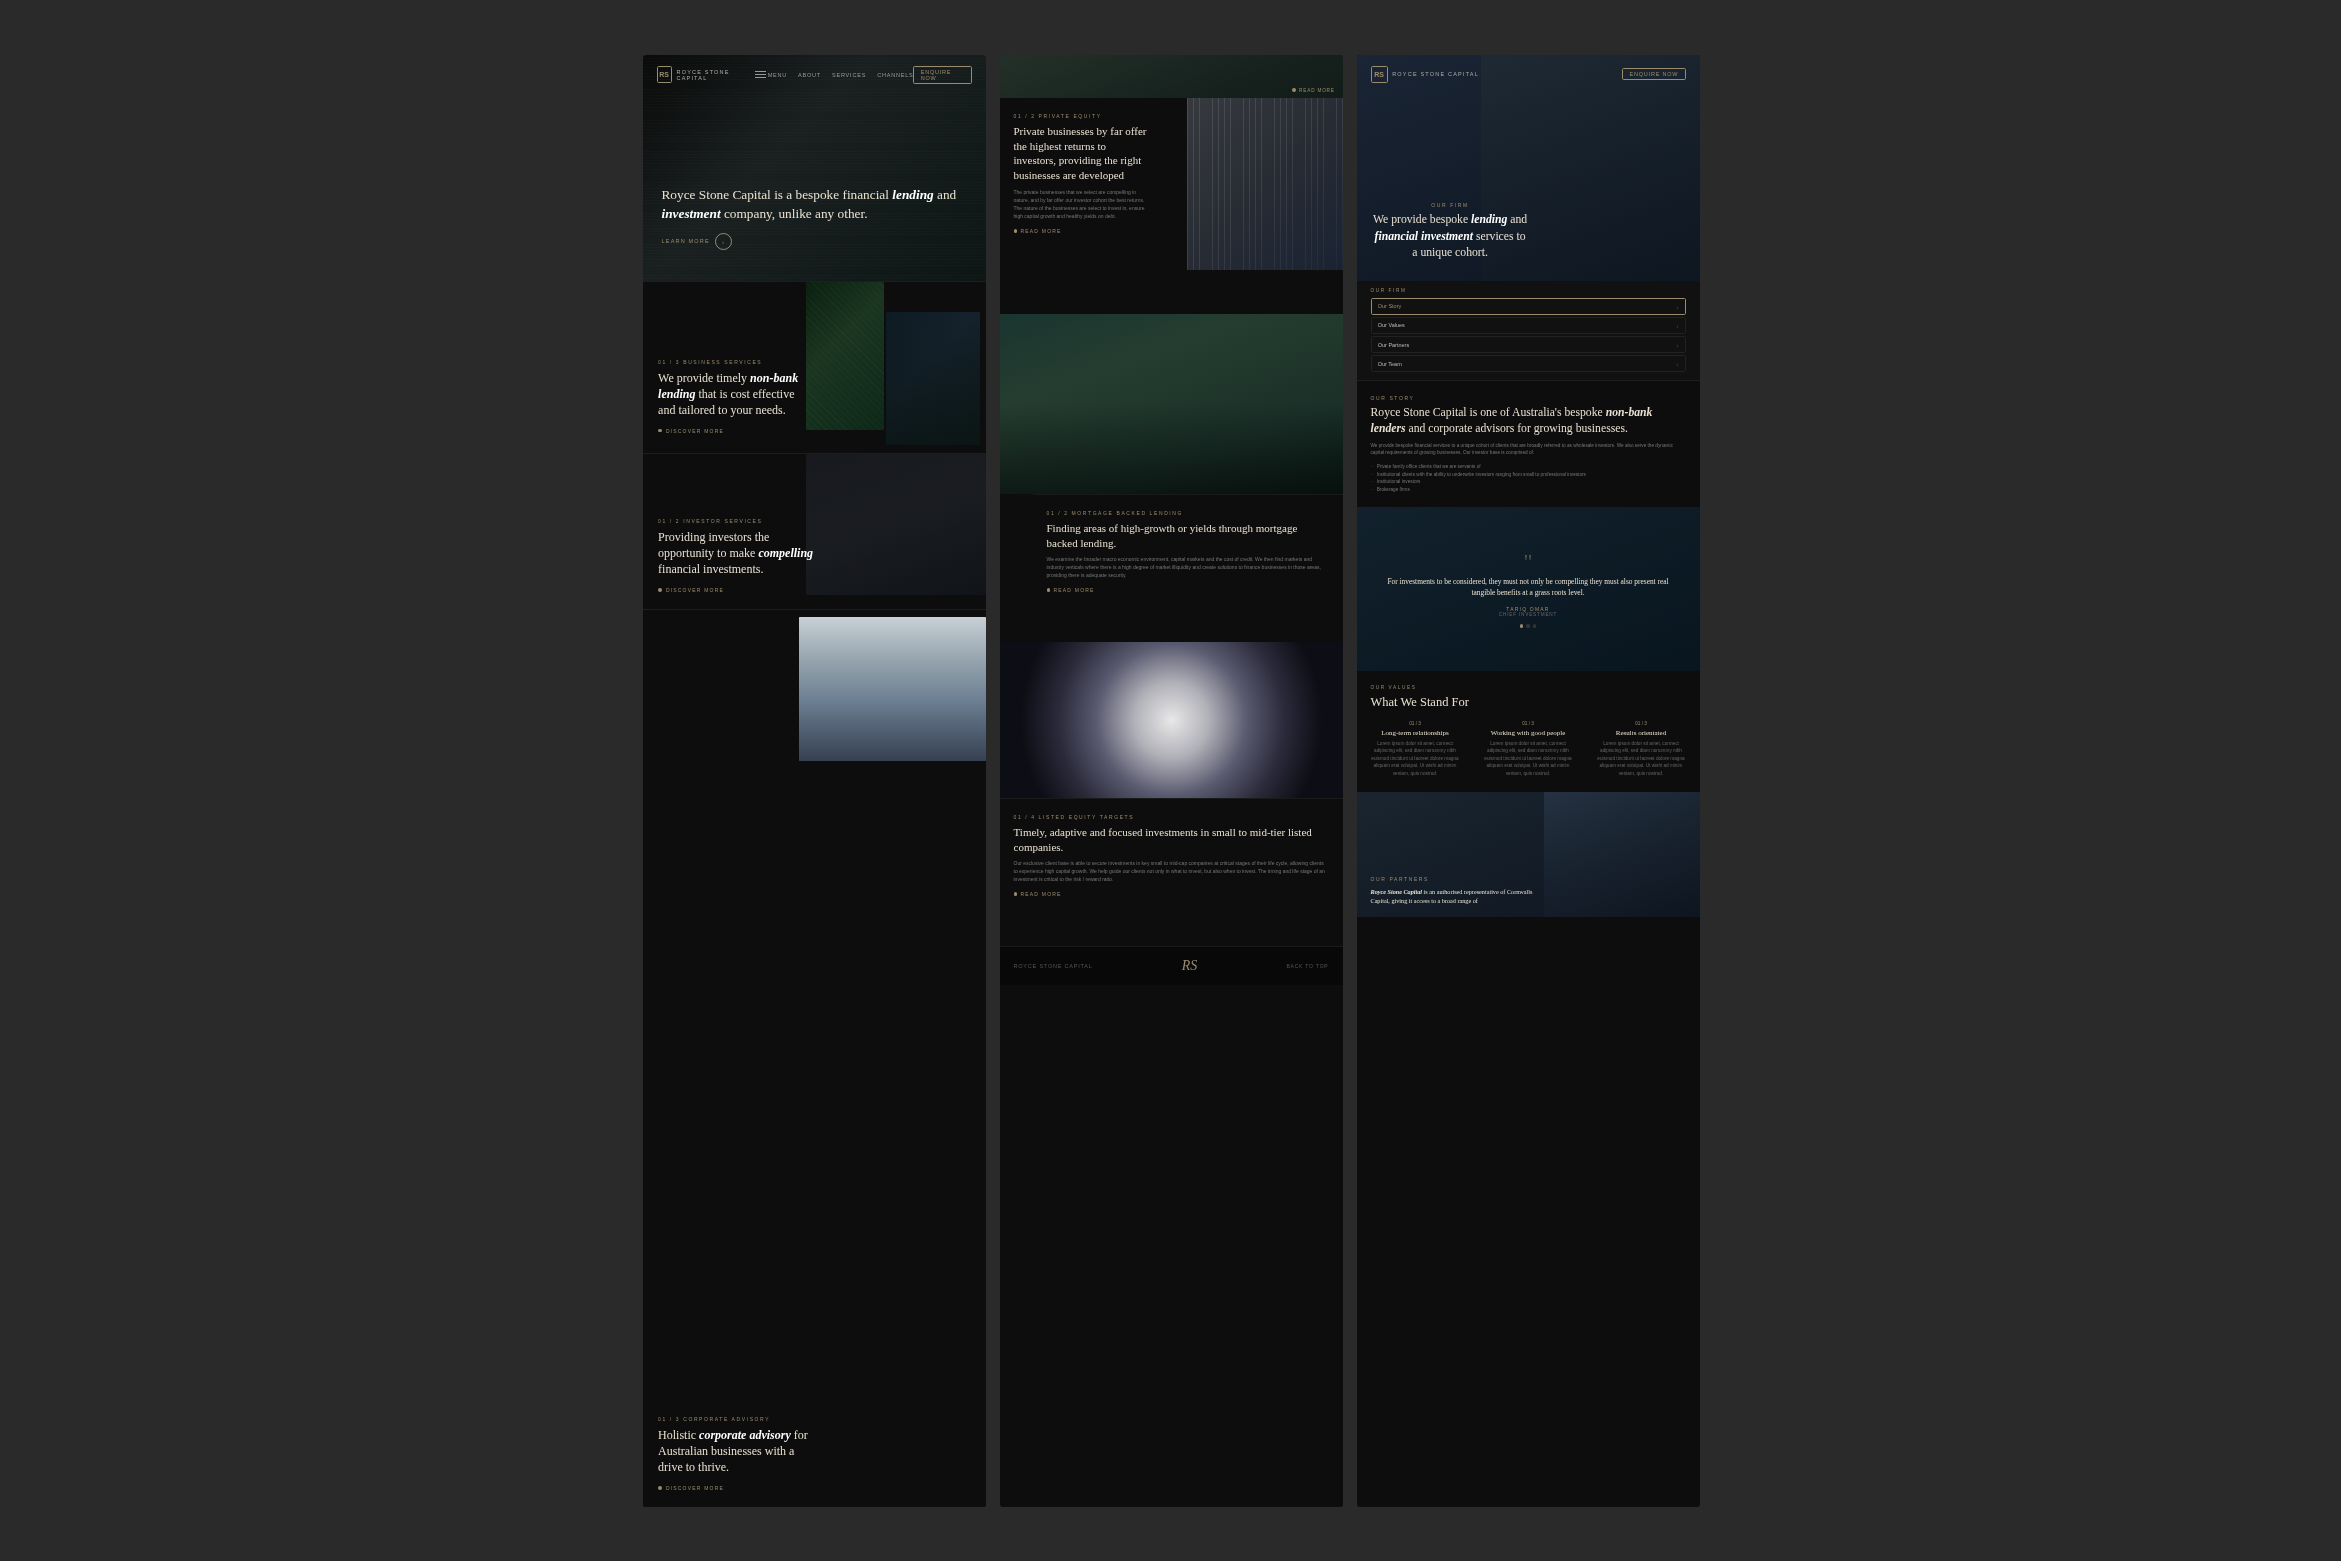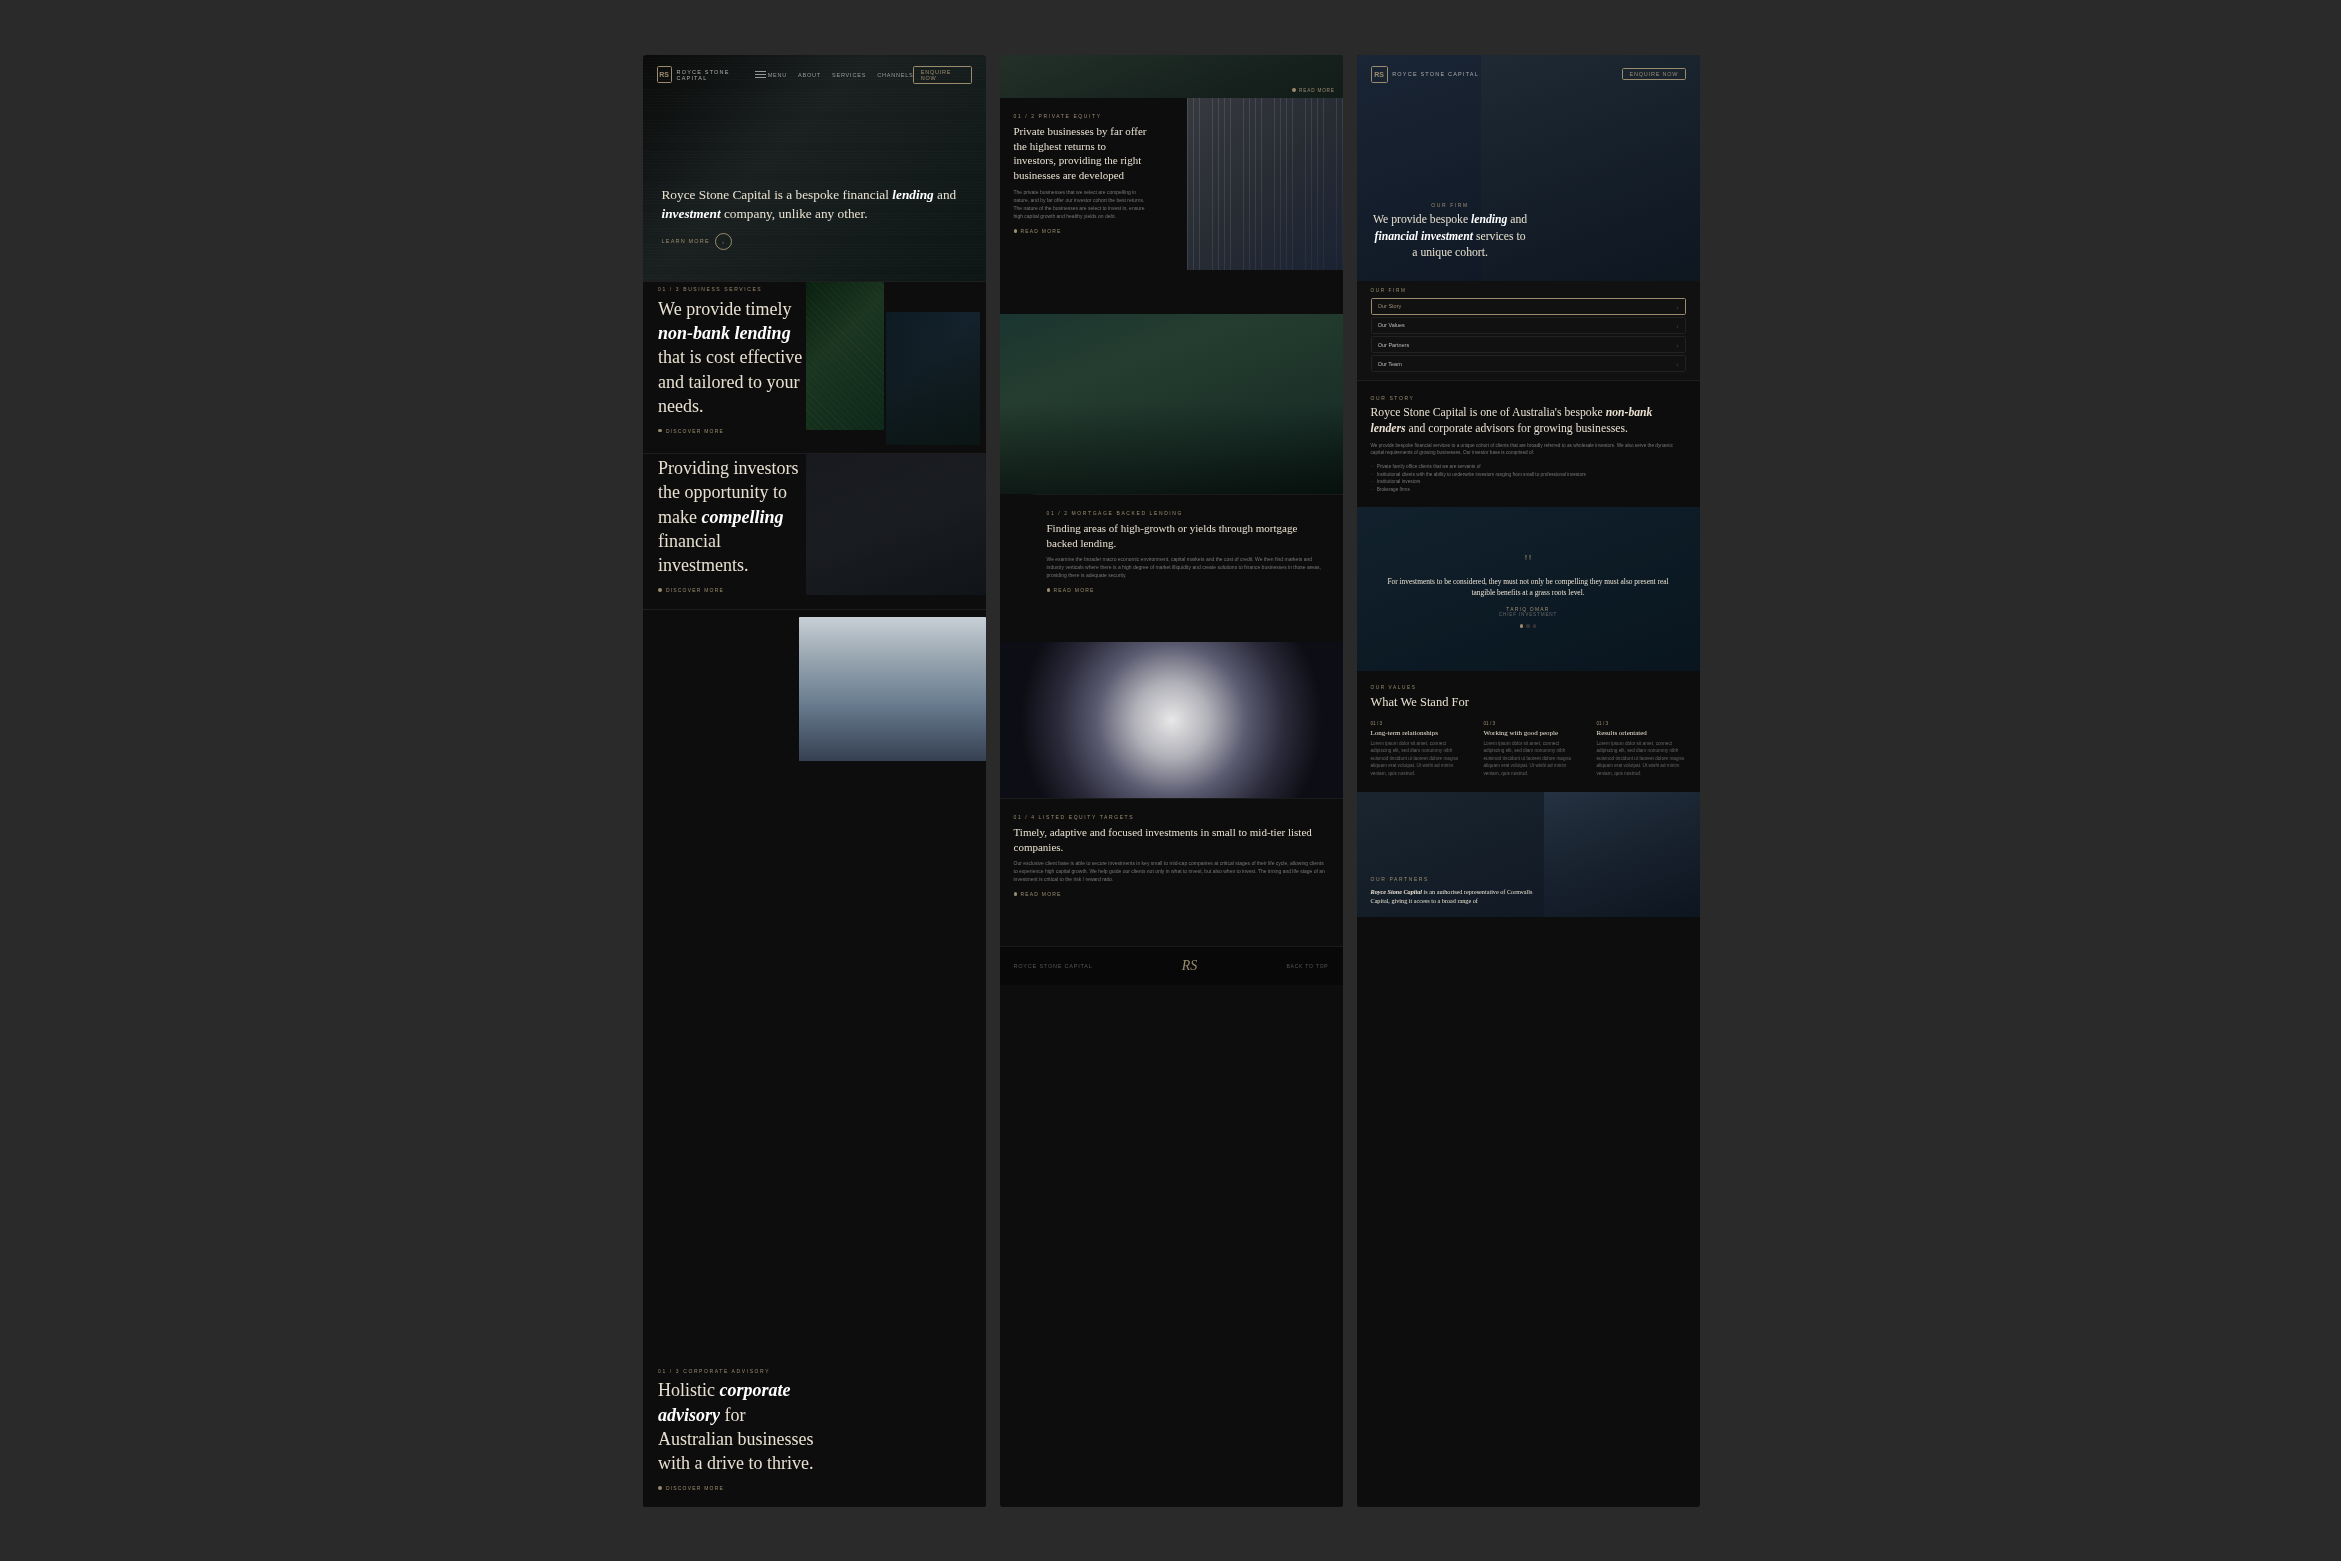--- a/index.html
+++ b/index.html
@@ -183,21 +183,21 @@
       position: absolute; bottom: 19px; left: 15.6px;
       width: 156px;
       z-index: 2;
     }
     .section-label {
       font-size: 5px; color: #9b8c6e;
       letter-spacing: 1.6px; text-transform: uppercase;
       font-family: sans-serif; margin-bottom: 4.7px;
     }
     .section-title {
-      font-size: 18px; line-height: 1.35;
+      font-size: 12px; line-height: 1.35;
       color: #e8e0d0; font-weight: normal;
     }
     .section-title strong {
       font-style: italic; color: #fff;
     }
     .discover-link {
       display: flex; align-items: center; gap: 3.9px;
       margin-top: 9.4px;
     }
     .discover-dot {
@@ -605,20 +605,21 @@
       font-family: sans-serif; margin-bottom: 4.7px;
     }
     .stand-for-title {
       font-size: 12.5px; color: #e8e0d0;
       font-weight: normal; margin-bottom: 11px;
     }
     .stand-for-grid {
       display: grid;
       grid-template-columns: 1fr 1fr 1fr;
       gap: 24px;
+      text-align: center;
     }
     .stand-item-num {
       font-size: 4.7px; color: #9b8c6e;
       font-family: sans-serif; margin-bottom: 3.1px;
     }
     .stand-item-title {
       font-size: 7px; color: #e8e0d0;
       font-weight: normal; margin-bottom: 3.1px;
     }
     .stand-item-body {

